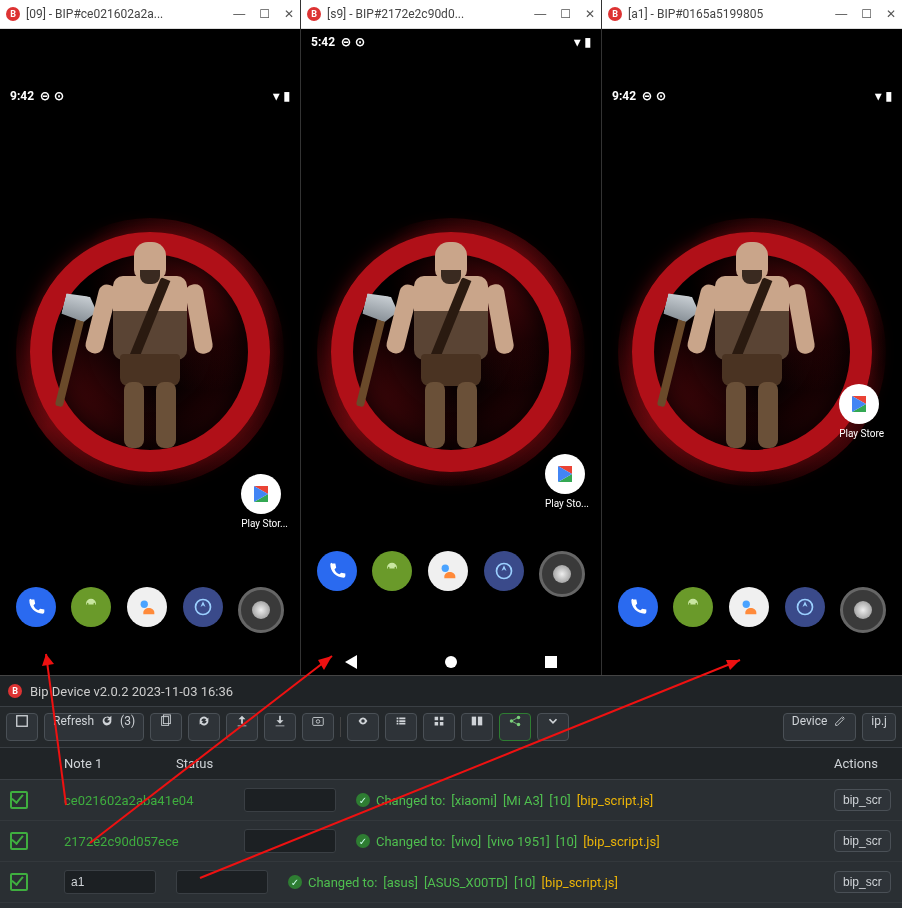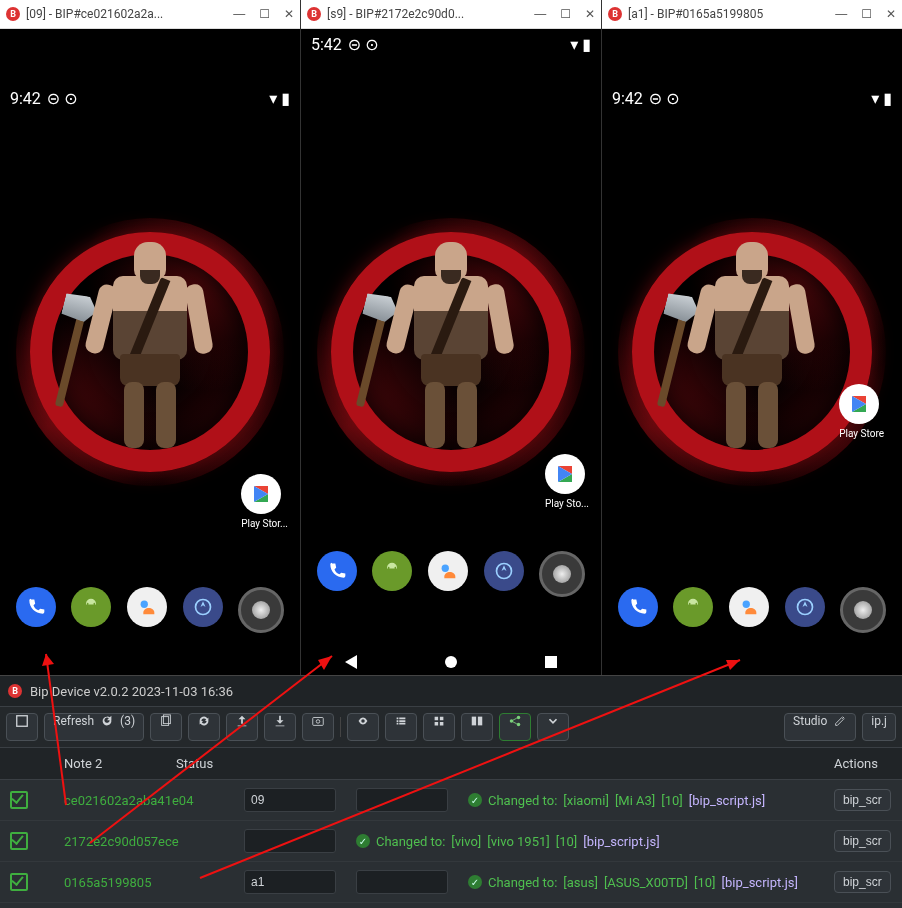--- a/index.html
+++ b/index.html
@@ -7,21 +7,21 @@
   
   .phones{display:flex;height:675px}
   .phone-win{flex:1;display:flex;flex-direction:column;border-right:1px solid #333;background:#fff}
   .phone-win:last-child{border-right:none}
   .titlebar{height:28px;background:#fff;display:flex;align-items:center;padding:0 6px;font-size:12px;color:#444;border-bottom:1px solid #ddd;position:relative}
   .titlebar .b-icon{width:14px;height:14px;border-radius:50%;background:#d33;color:#fff;font-weight:bold;display:flex;align-items:center;justify-content:center;font-size:9px;margin-right:6px}
   .titlebar .ttxt{flex:1;white-space:nowrap;overflow:hidden;text-overflow:ellipsis}
   .titlebar .wctrls{display:flex;gap:14px;color:#555}
   .titlebar .wctrls span{cursor:pointer;font-family:Arial}
   .phone-body{flex:1;background:#000;position:relative;overflow:hidden}
-  .statusbar{position:absolute;top:0;left:0;right:0;display:flex;align-items:center;padding:6px 10px;color:#fff;font-size:16px;font-weight:400}
+  .statusbar{position:absolute;top:0;left:0;right:0;display:flex;align-items:center;padding:6px 10px;color:#fff;font-size:12px;font-weight:700}
   .statusbar.big{padding-top:60px}
   .statusbar .tm{margin-right:6px}
   .statusbar .sicons{margin-left:auto;display:flex;gap:4px;align-items:center}
   .wallpaper{position:absolute;inset:0;display:flex;align-items:center;justify-content:center}
   .omega{position:relative;width:240px;height:240px}
   .omega .ring{position:absolute;inset:0;border-radius:50%;border:22px solid #b01018;box-shadow:inset 0 0 30px #000,0 0 20px rgba(176,16,24,.5);filter:blur(.3px)}
   .omega .splat{position:absolute;inset:-14px;border-radius:50%;background:radial-gradient(circle at 70% 20%,rgba(176,16,24,.45),transparent 42%),radial-gradient(circle at 12% 78%,rgba(176,16,24,.5),transparent 40%),radial-gradient(circle at 88% 88%,rgba(176,16,24,.35),transparent 35%)}
   .kratos{position:absolute;left:50%;top:48%;transform:translate(-50%,-50%);width:120px;height:210px}
   .kratos .head{position:absolute;top:0;left:50%;transform:translateX(-50%);width:32px;height:38px;background:#c9a58a;border-radius:14px 14px 10px 10px}
   .kratos .head::after{content:"";position:absolute;bottom:-4px;left:6px;right:6px;height:14px;background:#3a2a20;border-radius:0 0 8px 8px}
@@ -70,21 +70,21 @@
   .col-status{flex:1;min-width:300px}
   .col-actions{width:58px;text-align:left}
   .trow{display:flex;align-items:center;border-bottom:1px solid #33383c;font-size:13px}
   .chk{width:14px;height:14px;border:2px solid #3fae3f;position:relative;border-radius:2px}
   .chk::after{content:"";position:absolute;left:2px;top:-1px;width:5px;height:9px;border-right:2px solid #3fae3f;border-bottom:2px solid #3fae3f;transform:rotate(40deg)}
   .id-link{color:#3fae3f;text-decoration:none}
   .note-input{width:78px;height:22px;background:#1c2023;border:1px solid #3a3f44;border-radius:3px;color:#cfd3d7;font-size:12px;padding:0 6px}
   .status{display:flex;align-items:center;gap:6px}
   .ok{width:14px;height:14px;border-radius:50%;background:#2e7d32;display:flex;align-items:center;justify-content:center;color:#cfe;font-size:10px}
   .st-g{color:#4fbf4f}
-  .st-w{color:#c4b5fd}
+  .st-w{color:#eab308}
   .act-btn{height:22px;padding:0 8px;background:#2e3338;border:1px solid #4a5056;border-radius:4px;color:#cfd3d7;font-size:12px;cursor:pointer;white-space:nowrap}
   
   .arrow{position:absolute;pointer-events:none}
   .arrow line{stroke:#e11;stroke-width:2}
   .arrow polygon{fill:#e11}
   
   .ic{width:14px;height:14px;display:inline-block}
 </style>
 </head>
 <body>
@@ -391,43 +391,42 @@
             <path d="M5.7 7L10 4.8M5.7 9L10 11.2" stroke="#7bd17b"></path>
           </svg>
         </div>
     <div class="btn icon">
           <svg class="ic" viewBox="0 0 16 16">
             <path d="M4 6l4 4 4-4" fill="none" stroke="#cfd3d7" stroke-width="2"></path>
           </svg>
         </div>
     <div class="spacer"></div>
     <div class="btn">
-      <span>Studio</span>
+      <span>Device</span>
       <svg class="ic" viewBox="0 0 16 16">
             <path d="M3 11l7-7 2 2-7 7H3v-2zM11 3l2 2" stroke="#cfd3d7" fill="none"></path>
           </svg>
     </div>
     <div class="btn">
           <span>ip.j</span>
         </div>
   </div>
   <div class="table">
     <div class="thead">
       <div class="th col-chk"></div>
-      <div class="th col-note">Note 2</div>
+      <div class="th col-note">Note 1</div>
       <div class="th col-status">Status</div>
       <div class="th col-actions">Actions</div>
     </div>
     <div id="tbody">
   <div class="trow">
     <div class="td col-chk">
               <div class="chk"></div>
             </div>
     <div class="td col-id"><a class="id-link">ce021602a2aba41e04</a></div>
-    <div class="td col-note"><input class="note-input" value="09" style=""></div>
     <div class="td col-note"><input class="note-input" value="" style=""></div>
     <div class="td col-status">
               <div class="status">
       <span class="ok">✓</span>
       <span class="st-g">Changed to:</span>
       <span class="st-g">[xiaomi]</span> 
                 <span class="st-g">[Mi A3]</span> 
                 <span class="st-g">[10]</span>
       <span class="st-w">[bip_script.js]</span>
     </div>
@@ -449,21 +448,20 @@
                 <span class="st-g">[10]</span>
       <span class="st-w">[bip_script.js]</span>
     </div>
             </div>
     <div class="td col-actions"><button class="act-btn">bip_scr</button></div>
   </div>
   <div class="trow">
     <div class="td col-chk">
               <div class="chk"></div>
             </div>
-    <div class="td col-id"><a class="id-link">0165a5199805</a></div>
     <div class="td col-note"><input class="note-input" value="a1" style=""></div>
     <div class="td col-note"><input class="note-input" value="" style=""></div>
     <div class="td col-status">
               <div class="status">
       <span class="ok">✓</span>
       <span class="st-g">Changed to:</span>
       <span class="st-g">[asus]</span> 
                 <span class="st-g">[ASUS_X00TD]</span> 
                 <span class="st-g">[10]</span>
       <span class="st-w">[bip_script.js]</span>

